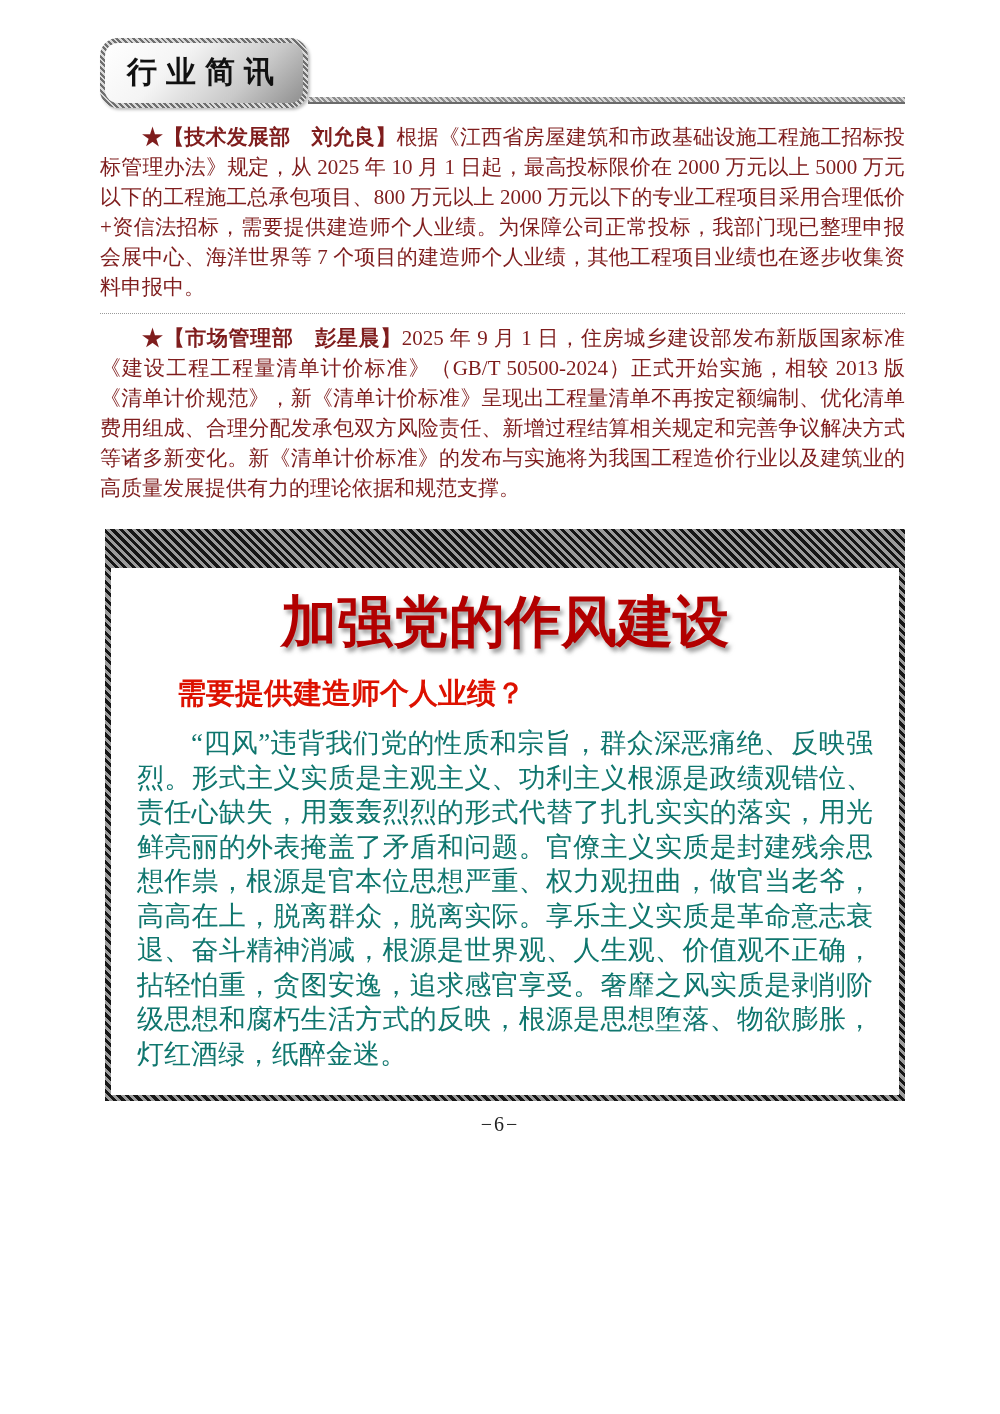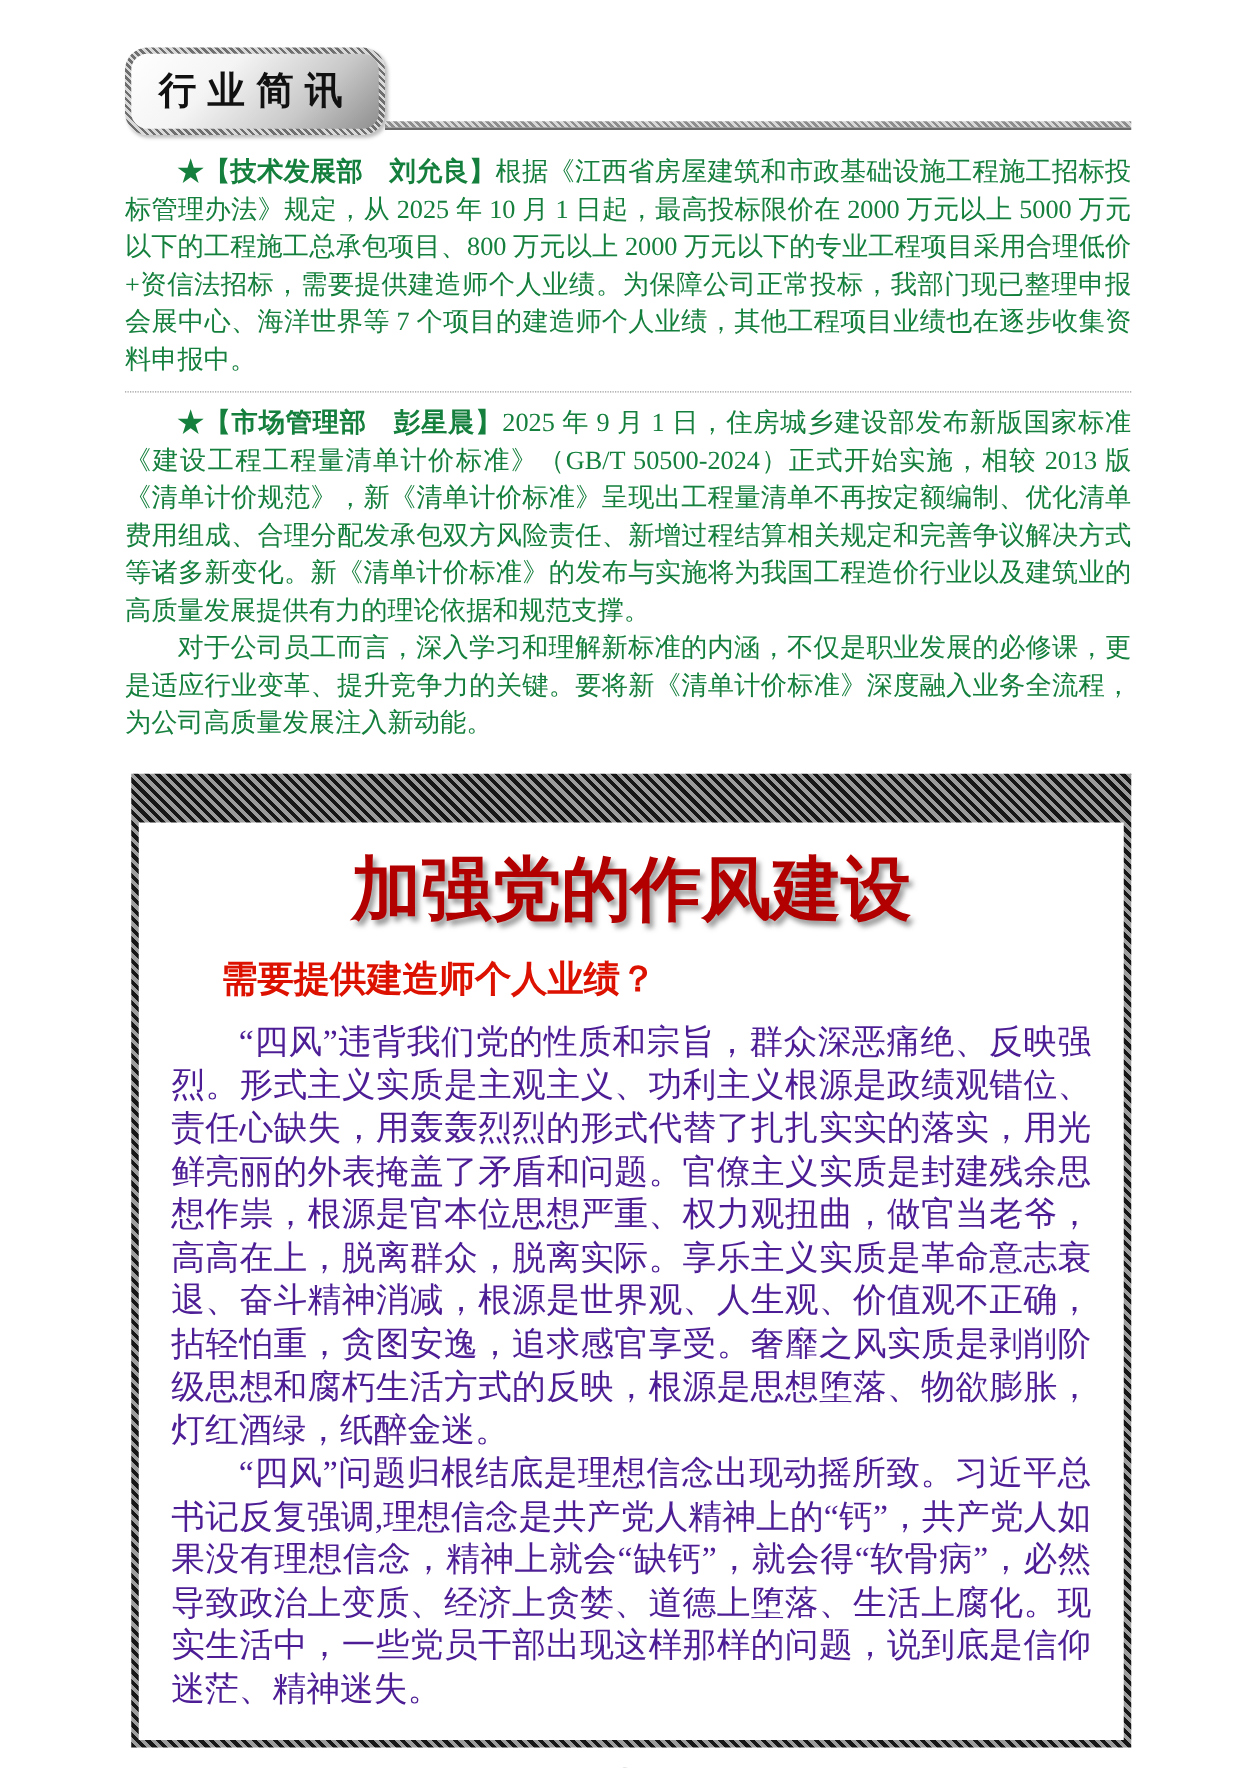--- a/index.html
+++ b/index.html
@@ -53,21 +53,21 @@
     border-bottom: 2px solid #6a6a6a;
   }
 
   
   .briefs {
     margin: 14px 95px 0 100px;
     width: 805px;
     font-size: 21px;
     line-height: 30px;
     text-align: justify;
-    color: #15803d;
+    color: #7f1d1d;
   }
   .brief { text-indent: 2em; }
   .brief .lead { font-weight: bold; }
   .dotted-sep {
     border-top: 1px dotted #9a9a9a;
     margin: 11px 0 9px 0;
   }
 
   
   .feature {
@@ -96,21 +96,21 @@
     font-weight: bold;
     font-size: 29px;
     color: var(--subtitle_red);
     margin: 0 0 12px 40px;
   }
   .feature-body p {
     font-size: 27px;
     line-height: 34.5px;
     text-indent: 2em;
     text-align: justify;
-    color: #4c1d95;
+    color: #0f766e;
   }
 
   
   .page-footer {
     text-align: center;
     margin-top: 12px;
     font-size: 20px;
     letter-spacing: 2px;
     color: #222;
   }
@@ -128,30 +128,28 @@
   </header>
 
   <section class="briefs">
 
     <p class="brief"><span class="lead">★【技术发展部　刘允良】</span><span>根据《江西省房屋建筑和市政基础设施工程施工招标投标管理办法》规定，从 2025 年 10 月 1 日起，最高投标限价在 2000 万元以上 5000 万元以下的工程施工总承包项目、800 万元以上 2000 万元以下的专业工程项目采用合理低价+资信法招标，需要提供建造师个人业绩。为保障公司正常投标，我部门现已整理申报会展中心、海洋世界等 7 个项目的建造师个人业绩，其他工程项目业绩也在逐步收集资料申报中。</span></p>
 
     <div class="dotted-sep"></div>
 
     <p class="brief"><span class="lead">★【市场管理部　彭星晨】</span><span>2025 年 9 月 1 日，住房城乡建设部发布新版国家标准《建设工程工程量清单计价标准》（GB/T 50500-2024）正式开始实施，相较 2013 版《清单计价规范》，新《清单计价标准》呈现出工程量清单不再按定额编制、优化清单费用组成、合理分配发承包双方风险责任、新增过程结算相关规定和完善争议解决方式等诸多新变化。新《清单计价标准》的发布与实施将为我国工程造价行业以及建筑业的高质量发展提供有力的理论依据和规范支撑。</span></p>
 
-    <p class="brief"><span class="lead"></span><span>对于公司员工而言，深入学习和理解新标准的内涵，不仅是职业发展的必修课，更是适应行业变革、提升竞争力的关键。要将新《清单计价标准》深度融入业务全流程，为公司高质量发展注入新动能。</span></p>
   </section>
 
   <section class="feature">
     <div class="feature-inner">
       <h1 class="feature-title">加强党的作风建设</h1>
       <h2 class="feature-subtitle">需要提供建造师个人业绩？</h2>
       <div class="feature-body">
         <p>“四风”违背我们党的性质和宗旨，群众深恶痛绝、反映强烈。形式主义实质是主观主义、功利主义根源是政绩观错位、责任心缺失，用轰轰烈烈的形式代替了扎扎实实的落实，用光鲜亮丽的外表掩盖了矛盾和问题。官僚主义实质是封建残余思想作祟，根源是官本位思想严重、权力观扭曲，做官当老爷，高高在上，脱离群众，脱离实际。享乐主义实质是革命意志衰退、奋斗精神消减，根源是世界观、人生观、价值观不正确，拈轻怕重，贪图安逸，追求感官享受。奢靡之风实质是剥削阶级思想和腐朽生活方式的反映，根源是思想堕落、物欲膨胀，灯红酒绿，纸醉金迷。</p>
-        <p>“四风”问题归根结底是理想信念出现动摇所致。习近平总书记反复强调,理想信念是共产党人精神上的“钙”，共产党人如果没有理想信念，精神上就会“缺钙”，就会得“软骨病”，必然导致政治上变质、经济上贪婪、道德上堕落、生活上腐化。现实生活中，一些党员干部出现这样那样的问题，说到底是信仰迷茫、精神迷失。</p>
       </div>
     </div>
   </section>
 
   <footer class="page-footer">
     <span>−6−</span>
   </footer>
 
 </div>
 

